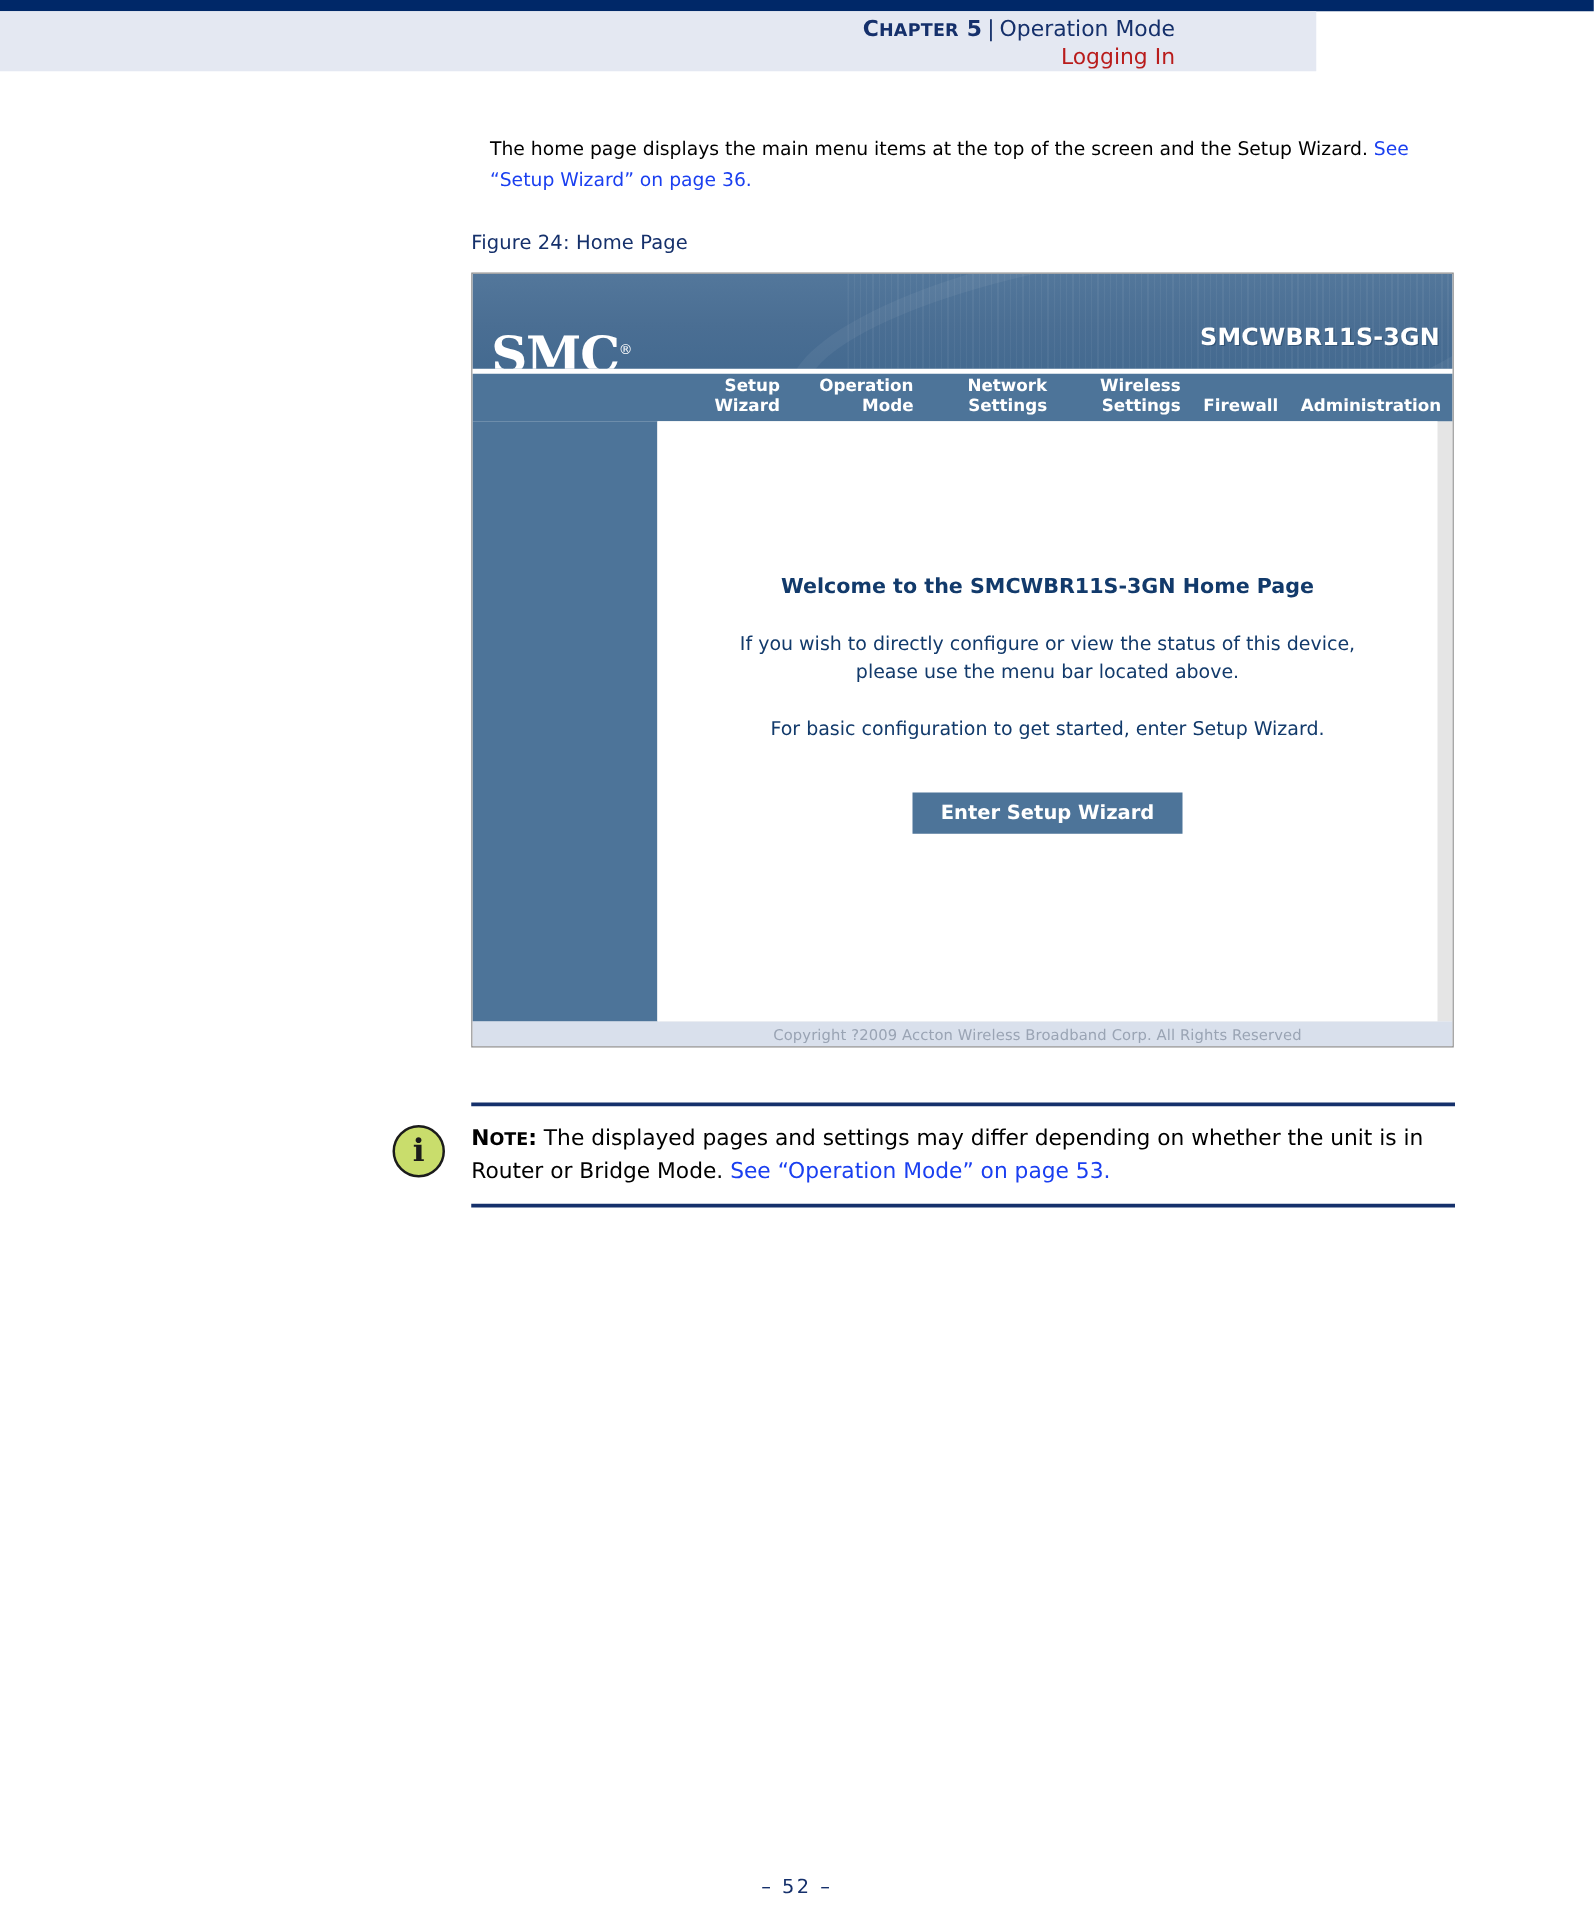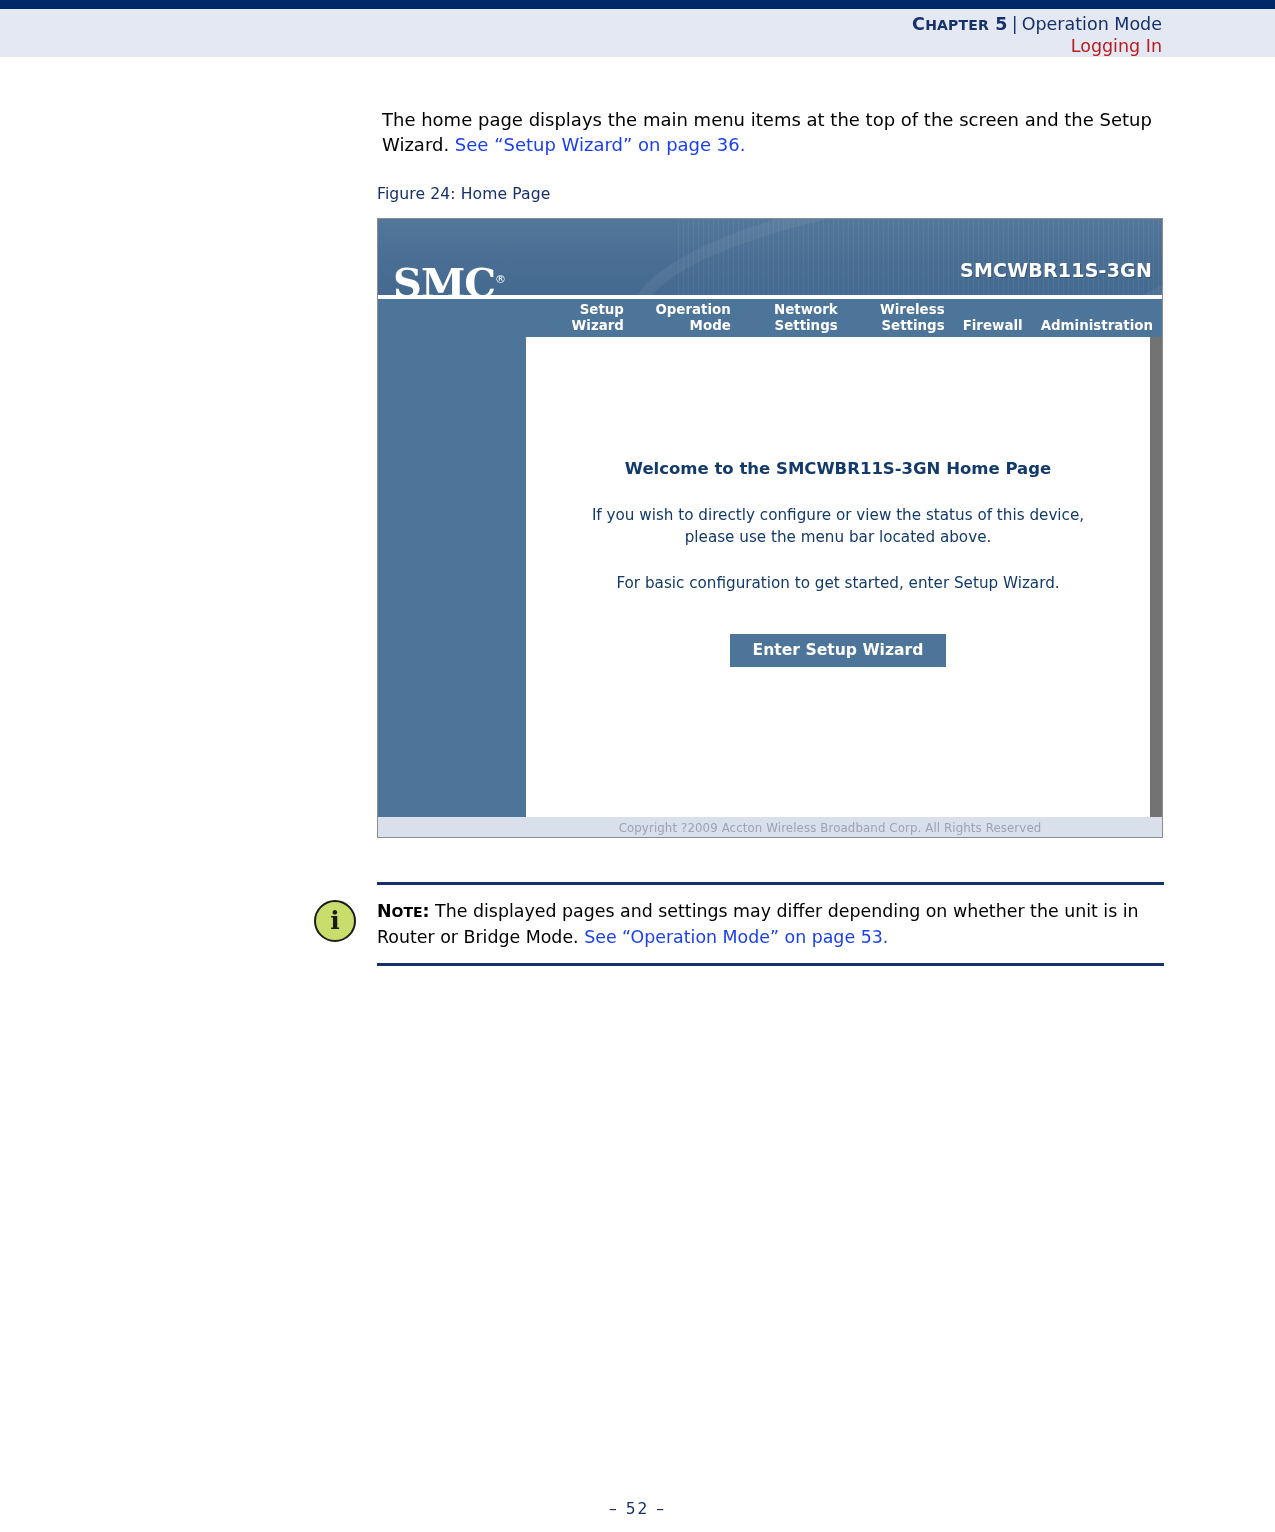--- a/index.html
+++ b/index.html
@@ -18,21 +18,21 @@
   
   .top-rule {
     position: absolute;
     left: 0; top: 0;
     width: 1275px; height: 9px;
     background: #002868;
   }
   .page-header {
     position: absolute;
     left: 0; top: 9px;
-    width: 1275px; height: 48px;
+    width: 1053px; height: 48px;
     background: #e4e8f2;
   }
   .header-line1 {
     position: absolute;
     right: 113px; top: 5px;
     font-size: 17.5px;
     white-space: nowrap;
     color: #15306b;
   }
   .chapter-word {
@@ -47,23 +47,23 @@
     position: absolute;
     right: 113px; top: 27px;
     font-size: 17.5px;
     color: #b91c1c;
     white-space: nowrap;
   }
 
   
   .body-text {
     position: absolute;
-    left: 382px; top: 107px;
+    left: 392px; top: 107px;
     width: 790px;
-    font-size: 18px;
+    font-size: 15px;
     line-height: 25px;
     color: #000000;
   }
   .xref { color: #1a3ff0; }
 
   .fig-caption {
     position: absolute;
     left: 377px; top: 185px;
     font-size: 15.6px;
     font-weight: normal;
@@ -195,21 +195,21 @@
   .ui-body {
     display: flex;
     height: 480px;
   }
   .ui-sidebar {
     width: 148px;
     background: #4d7499;
   }
   .ui-content-wrap {
     flex: 1;
-    background: #737373;
+    background: #e5e5e5;
     display: flex;
   }
   .ui-content {
     flex: 1;
     background: #ffffff;
     position: relative;
   }
   .ui-content-pad { width: 12px; }
   .welcome-block {
     position: absolute;

